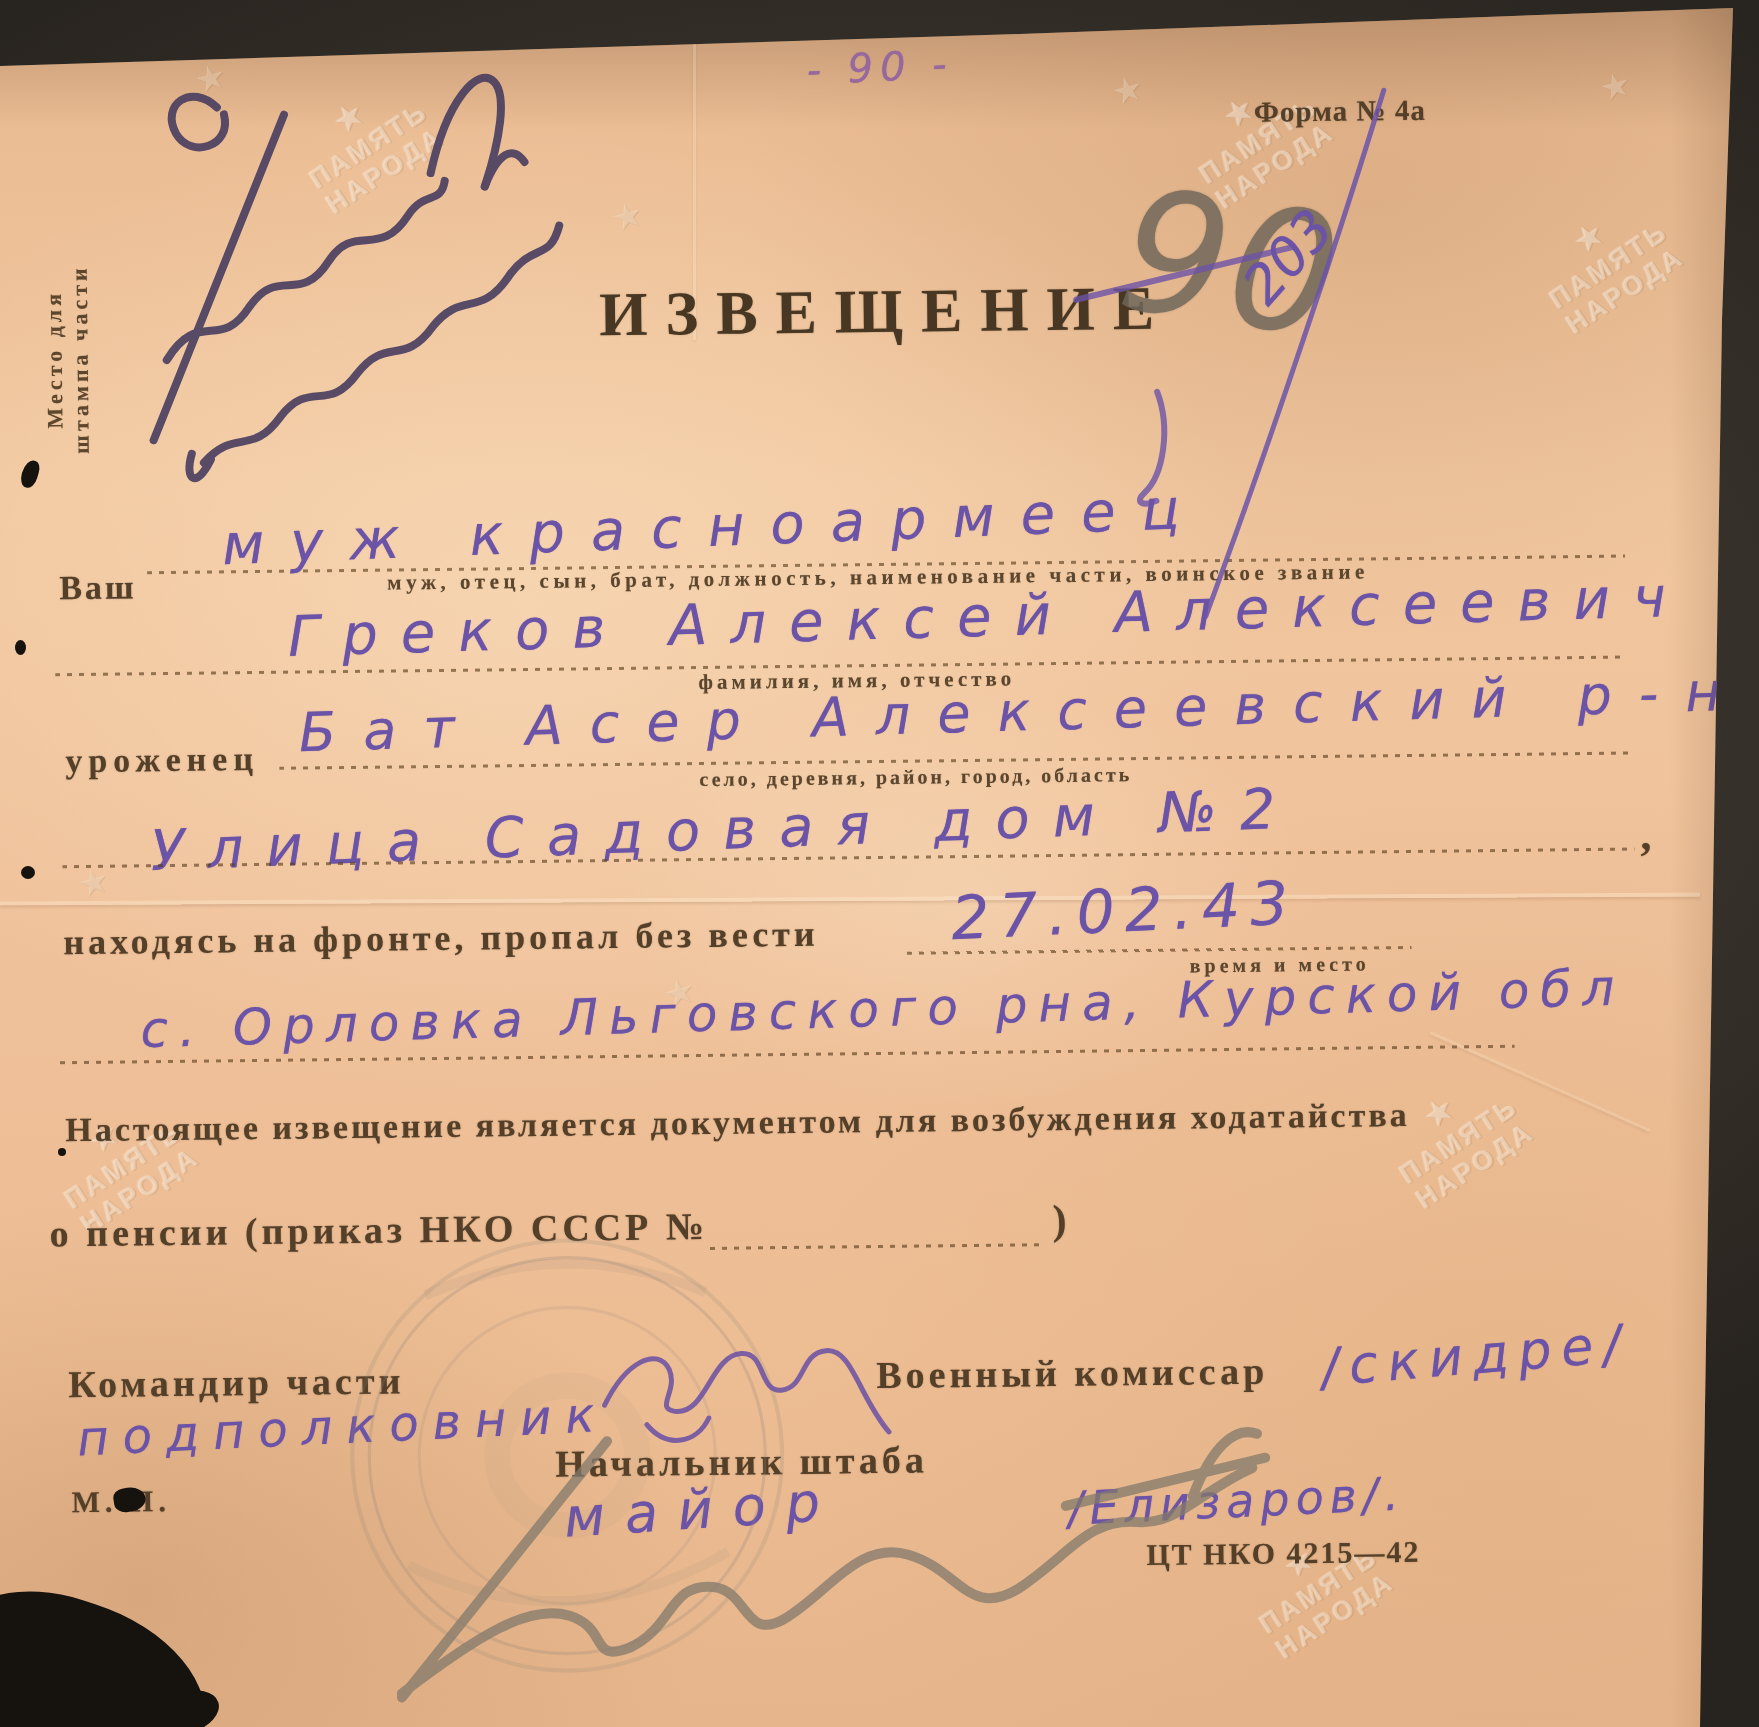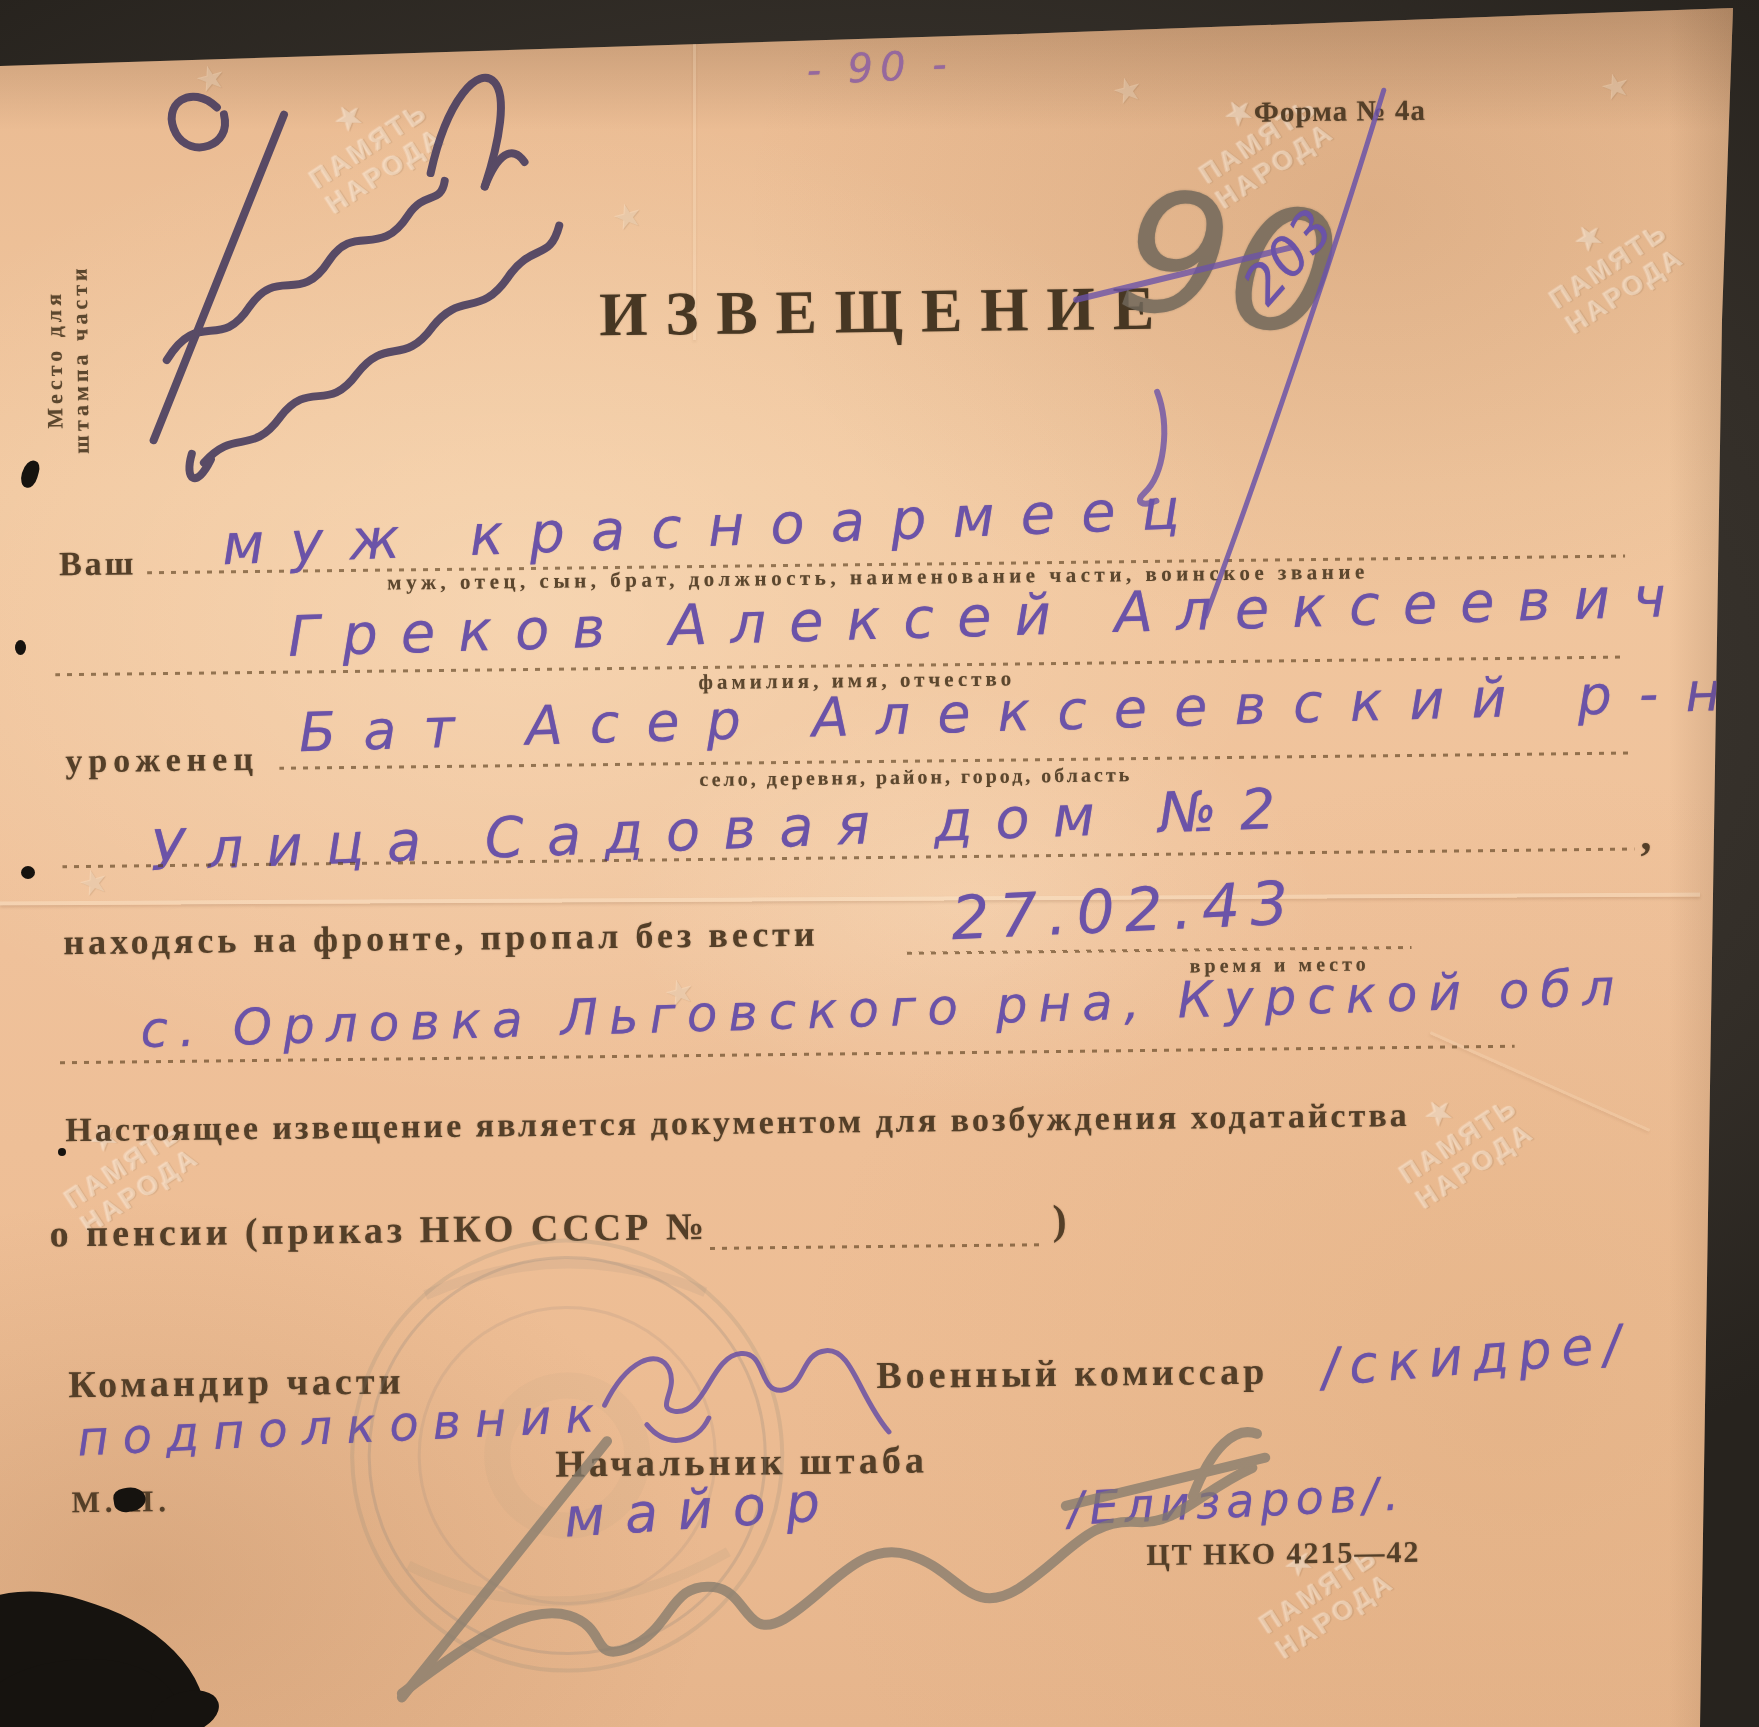--- a/index.html
+++ b/index.html
@@ -101,21 +101,21 @@
       <div style="position:absolute;left:-68px;top:305px;width:320px;height:90px;transform:rotate(-90deg);text-align:center;">
         <div class="cap" style="position:static;font-size:22px;letter-spacing:4px;">Место для</div>
         <div class="cap" style="position:static;font-size:22px;letter-spacing:4px;">штампа части</div>
       </div>
 
       <div class="print" style="left:605px;top:276px;font-size:62px;letter-spacing:18px;color:#473723;">ИЗВЕЩЕНИЕ</div>
 
       <div class="hw pencil" style="left:1128px;top:170px;font-size:168px;letter-spacing:2px;transform:rotate(9deg);opacity:.85;">90</div>
       <div class="hw" style="left:1243px;top:230px;font-size:54px;transform:rotate(-48deg);">203</div>
 
-      <div class="print" style="left:62px;top:536px;font-size:34px;letter-spacing:3px;">Ваш</div>
+      <div class="print" style="left:62px;top:560px;font-size:34px;letter-spacing:3px;">Ваш</div>
       <div class="dots" style="left:150px;top:563px;width:1478px;"></div>
       <div class="hw" style="left:225px;top:492px;font-size:56px;letter-spacing:26px;transform:rotate(-1.5deg);">муж красноармеец</div>
       <div class="cap" style="left:390px;top:565px;font-size:21px;letter-spacing:4.5px;">муж, отец, сын, брат, должность, наименование части, воинское звание</div>
 
       <div class="hw" style="left:290px;top:585px;font-size:56px;letter-spacing:23px;transform:rotate(-1deg);">Греков Алексей Алексеевич</div>
       <div class="dots" style="left:57px;top:664px;width:1570px;"></div>
       <div class="cap" style="left:700px;top:668px;font-size:21px;letter-spacing:4px;">фамилия, имя,  отчество</div>
 
       <div class="print" style="left:66px;top:733px;font-size:34px;letter-spacing:6px;">уроженец</div>
       <div class="hw" style="left:300px;top:682px;font-size:54px;letter-spacing:27px;transform:rotate(-1deg);">Бат Асер Алексеевский р-н</div>

